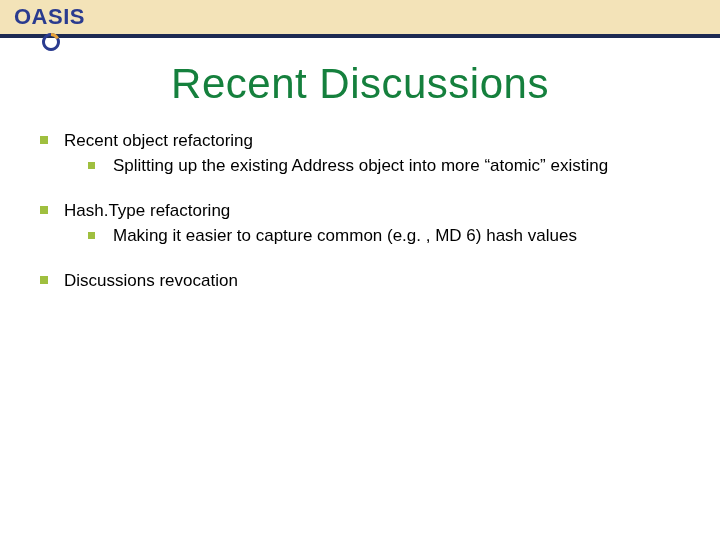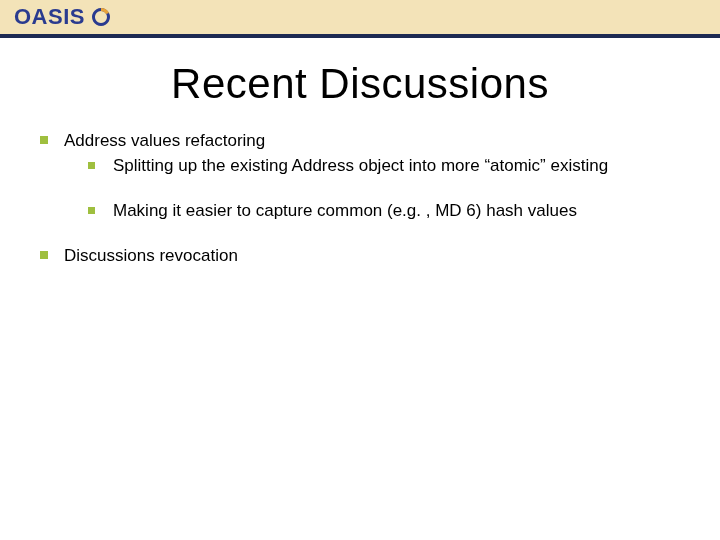--- a/index.html
+++ b/index.html
@@ -33,20 +33,21 @@
     height: 4px;
     background: #1d2a52; 
   }
   .logo {
     position: absolute;
     left: 14px;
     top: 4px;
     height: 26px;
     display: flex;
     align-items: center;
+    flex-direction: column;
   }
   .logo-text {
     font-family: "Trebuchet MS", Arial, sans-serif;
     font-size: 22px;
     font-weight: 700;
     letter-spacing: 0.5px;
     color: #2a3b8f; 
   }
   .logo-mark {
     margin-left: 4px;
@@ -56,21 +57,21 @@
   .title {
     position: absolute;
     left: 0;
     right: 0;
     top: 60px;
     text-align: center;
     font-family: Impact, "Arial Black", sans-serif;
     font-weight: 400;
     font-size: 42px;
     letter-spacing: 0.5px;
-    color: #000000;
+    color: #15803d;
   }
   .content {
     position: absolute;
     left: 40px;
     right: 40px;
     top: 130px;
     color: #000000;
     font-size: 17px;
     line-height: 1.35;
   }
@@ -124,29 +125,33 @@
     </span>
   </div>
 
   <div class="title">Recent Discussions</div>
 
   <div class="content">
 
     <div class="group">
       <div class="l1">
         <div class="bullet"></div>
-        <div class="txt">Address values refactoring</div>
+        <div class="txt">Recent object refactoring</div>
       </div>
       <div class="l2">
         <div class="bullet sm"></div>
         <div class="txt">Splitting up the existing Address object into more “atomic” existing</div>
       </div>
     </div>
 
     <div class="group">
+      <div class="l1">
+        <div class="bullet"></div>
+        <div class="txt">Hash.Type refactoring</div>
+      </div>
       <div class="l2">
         <div class="bullet sm"></div>
         <div class="txt">Making it easier to capture common (e.g. , MD 6) hash values</div>
       </div>
     </div>
 
     <div class="group">
       <div class="l1">
         <div class="bullet"></div>
         <div class="txt">Discussions revocation</div>

